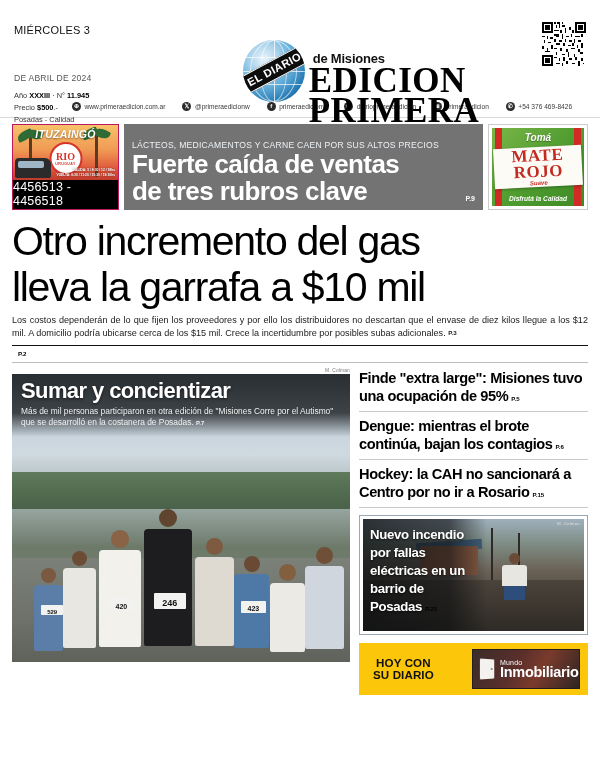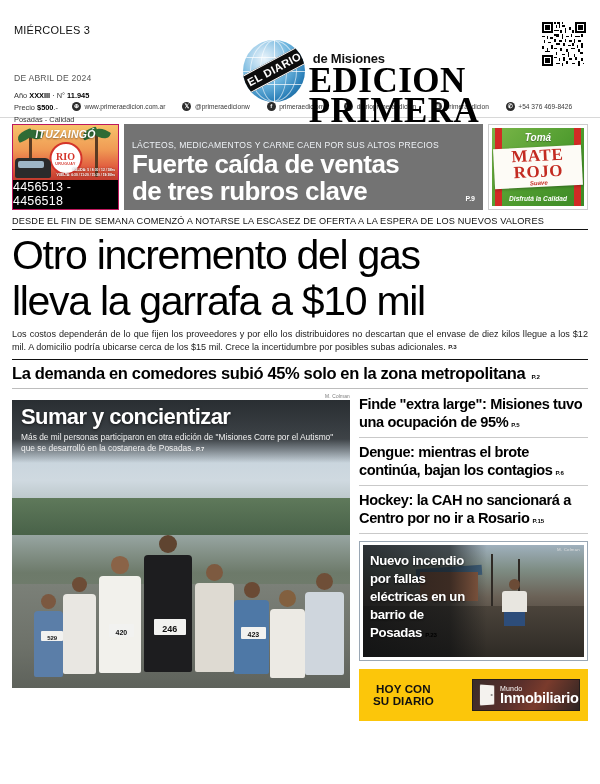--- a/index.html
+++ b/index.html
@@ -149,21 +149,21 @@
   .fire-overlay { position: absolute; left: 0; top: 0; bottom: 0; width: 56%; padding: 6px 6px 4px 7px;
     background: linear-gradient(90deg, rgba(12,14,16,.78) 0%, rgba(12,14,16,.62) 70%, rgba(12,14,16,0) 100%); }
   .fire-t { color: #fff; font-size: 13.2px; font-weight: bold; line-height: 1.08; letter-spacing: -.3px;
     text-shadow: 0 1px 2px rgba(0,0,0,.7); }
   .fire-p { font-size: 6.1px; font-weight: bold; margin-left: 3px; }
   .fire-credit { position: absolute; right: 4px; top: 2px; font-size: 4.4px; color: #dcdcdc; letter-spacing: .2px; }
 
   .bottom-ad { margin-top: 8px; background: #fcc60a; height: 52px; display: flex; align-items: center;
     justify-content: space-between; padding: 0 8px 0 14px; }
   .hoy { font-size: 11.6px; font-weight: bold; color: #111; line-height: 1.06; letter-spacing: .1px; text-align: center; }
-  .mundo { width: 108px; height: 32px; background: linear-gradient(120deg,#3a2c2a 0%,#5a2f2b 40%,#7a3b2c 62%,#2e2523 100%);
+  .mundo { width: 108px; height: 40px; background: linear-gradient(120deg,#3a2c2a 0%,#5a2f2b 40%,#7a3b2c 62%,#2e2523 100%);
     border: 1px solid #241d1c; display: flex; align-items: center; gap: 5px; padding-left: 7px; }
   .door { width: 15px; height: 20px; background: #f4f2ee; border-radius: 1px; position: relative; flex: none;
     transform: perspective(40px) rotateY(18deg); }
   .door:after { content: ""; position: absolute; right: 2.5px; top: 9px; width: 2px; height: 2px;
     border-radius: 50%; background: #6b6b6b; }
   .mundo-txt { color: #fff; line-height: 1; }
   .mundo-1 { font-size: 7px; letter-spacing: .2px; }
   .mundo-2 { font-size: 14.5px; font-weight: bold; letter-spacing: -.3px; margin-top: -1px; }
 </style>
 </head>
@@ -367,31 +367,29 @@
       <div class="mate-ribbon">
         <div class="mate-n1">MATE</div>
         <div class="mate-n2">ROJO</div>
         <div class="mate-suave">Suave</div>
       </div>
       <div class="mate-foot">Disfrutá la Calidad</div>
     </div>
   </div>
 
   <div class="lead">
-    <div class="lead-kicker">DESDE EL FIN DE SEMANA COMENZÓ A NOTARSE LA ESCASEZ DE OFERTA A LA ESPERA DE LOS NUEVOS VALORES</div>
     <div class="lead-head">Otro incremento del gas</div>
     <div class="lead-head">lleva la garrafa a $10 mil</div>
     <div class="lead-body">
       <span>Los costos dependerán de lo que fijen los proveedores y por ello los distribuidores no descartan que el envase de diez kilos llegue a los $12 mil. A domicilio podría ubicarse cerca de los $15 mil. Crece la incertidumbre por posibles subas adicionales.</span>
       <span class="pg">P.3</span>
     </div>
   </div>
 
   <div class="subbar">
-    <div class="subbar-t">La demanda en comedores subió 45% solo en la zona metropolitana</div>
     <div class="subbar-p">P.2</div>
   </div>
 
   <div class="lower">
 
     <div class="col-left">
       <div class="credit">M. Colman</div>
       <div class="photo-main">
         <div class="sky"></div>
         <div class="treeline"></div>

